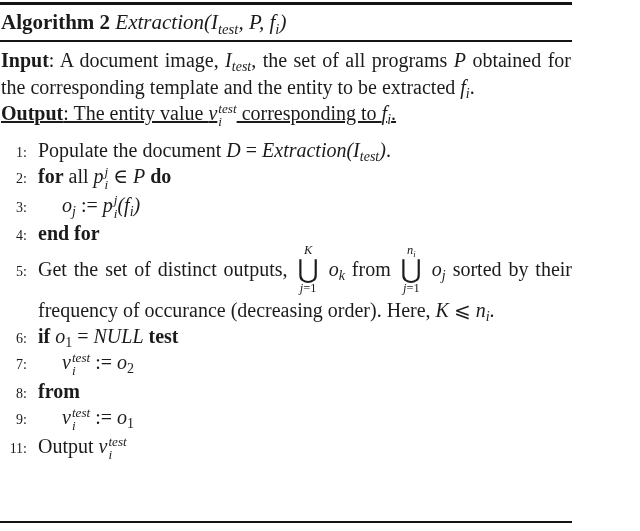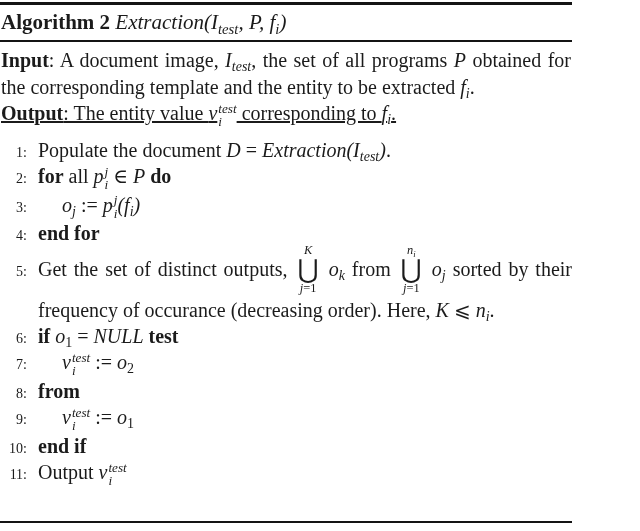--- a/index.html
+++ b/index.html
@@ -138,24 +138,20 @@
     </div>
     <div class="line">
       <span class="num">8:</span>
       <span class="content"><span class="b">from</span></span>
     </div>
     <div class="line indent1">
       <span class="num">9:</span>
       <span class="content"><span class="stack"><span class="base">v</span><span class="ss"><span class="s-sup">test</span><span class="s-sub">i</span></span></span><span> := </span><span class="i">o</span><span class="sub">1</span></span>
     </div>
     <div class="line">
-      <span class="num">10:</span>
-      <span class="content"><span class="b">end if</span></span>
-    </div>
-    <div class="line">
       <span class="num">11:</span>
       <span class="content"><span>Output </span><span class="stack"><span class="base">v</span><span class="ss"><span class="s-sup">test</span><span class="s-sub">i</span></span></span></span>
     </div>
   </div>
 
   <div class="rule rule-bottom"></div>
 
 </div>
 
 </body></html>

